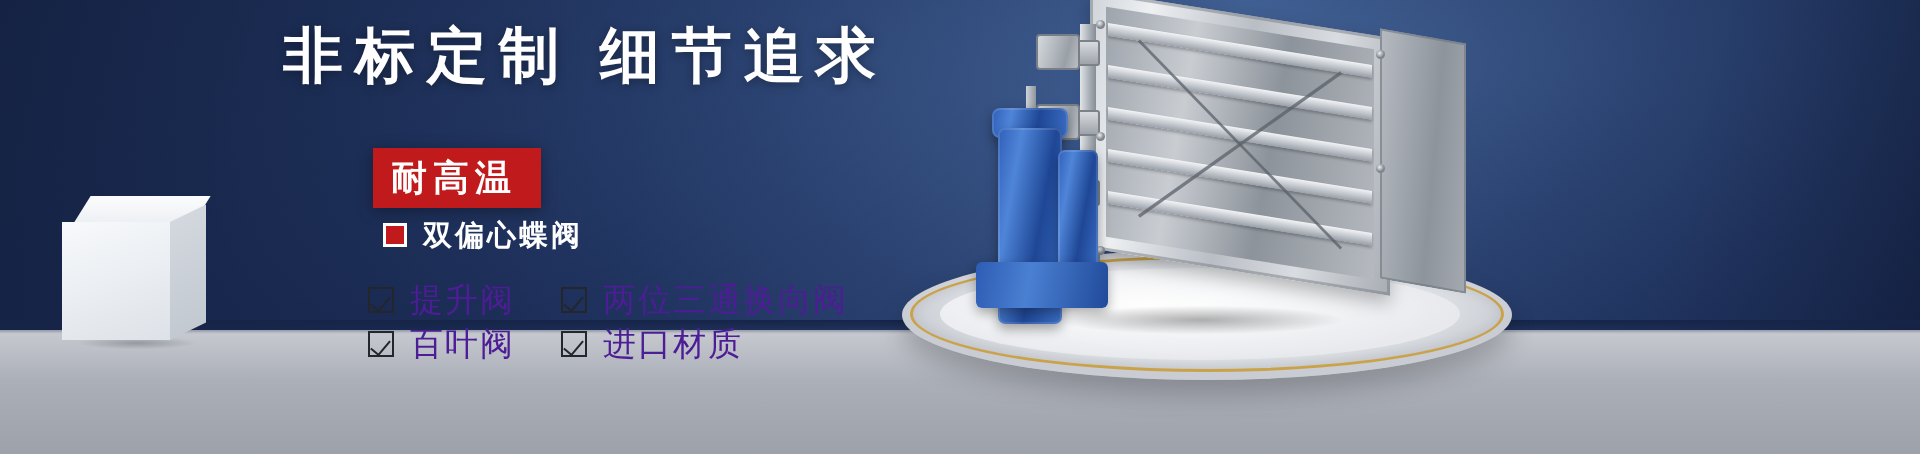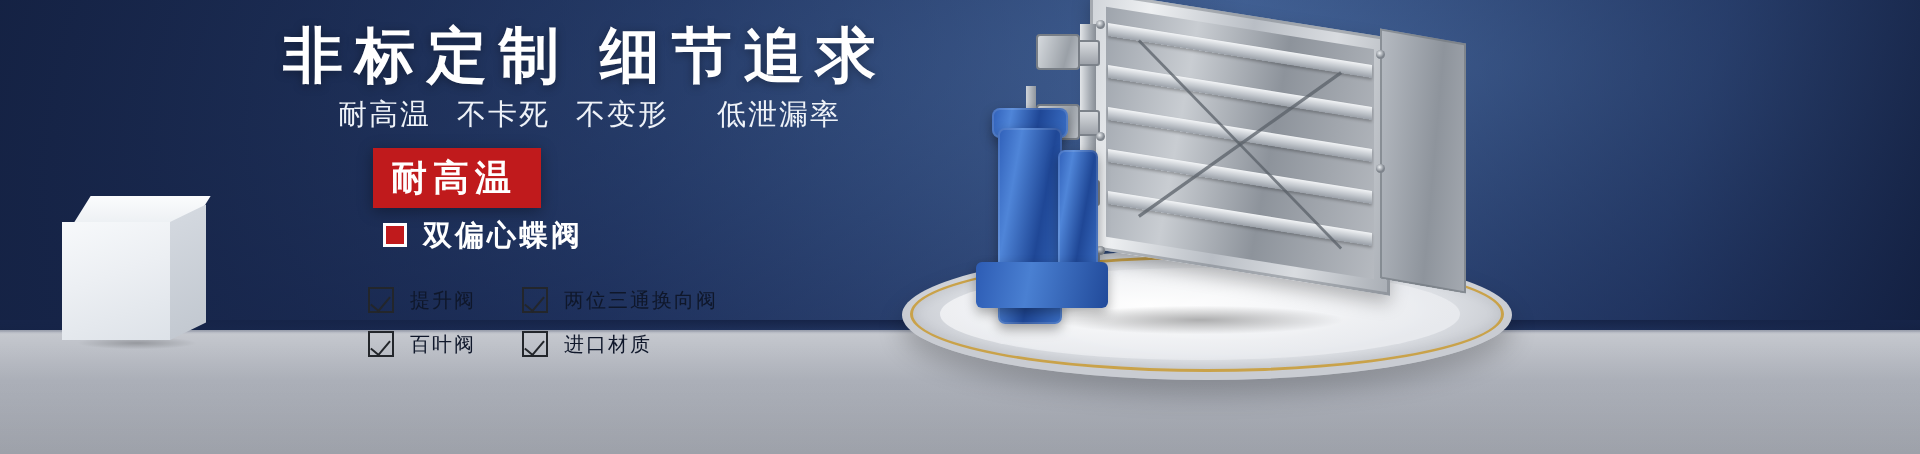--- a/index.html
+++ b/index.html
@@ -123,21 +123,21 @@
   .chk .box {
     position:relative; width:26px; height:26px;
     border:2px solid #23262b; flex:0 0 auto;
   }
   .chk .box::after {
     content:""; position:absolute; left:5px; top:3px;
     width:9px; height:17px; border-right:2px solid #23262b;
     border-bottom:2px solid #23262b; transform:rotate(40deg);
   }
   .chk .lab {
-    font-size:20px; line-height:34px; color:#0f172a;
+    font-size:33px; line-height:34px; color:#4c1d95;
     letter-spacing:2px; font-weight:400;
   }
 
   
   .product { position:absolute; left:880px; top:0; width:1040px; height:454px; }
 
   .pedestal {
     position:absolute; left:22px; top:250px; width:610px; height:130px;
     background:radial-gradient(50% 50% at 50% 45%, #ffffff 0%, #f2f3f5 45%, #dadde2 80%, #c9ccd2 100%);
     border-radius:50%;
@@ -253,21 +253,20 @@
 
   <div class="cube">
     <div class="shadow"></div>
     <div class="top"></div>
     <div class="side"></div>
     <div class="face"></div>
   </div>
 
   <div class="headline">非标定制 细节追求</div>
 
-  <div class="subline"><span>耐高温</span><span class="gap"></span><span>不卡死</span><span class="gap"></span><span>不变形</span><span class="gap-wide"></span><span>低泄漏率</span></div>
 
   <div class="badge">
     <span class="b-left">耐高温</span>
   </div>
 
   <div class="bullets">
     <div class="bullet">
       <span class="sq"></span>
       <span class="lab">双偏心蝶阀</span>
     </div>

